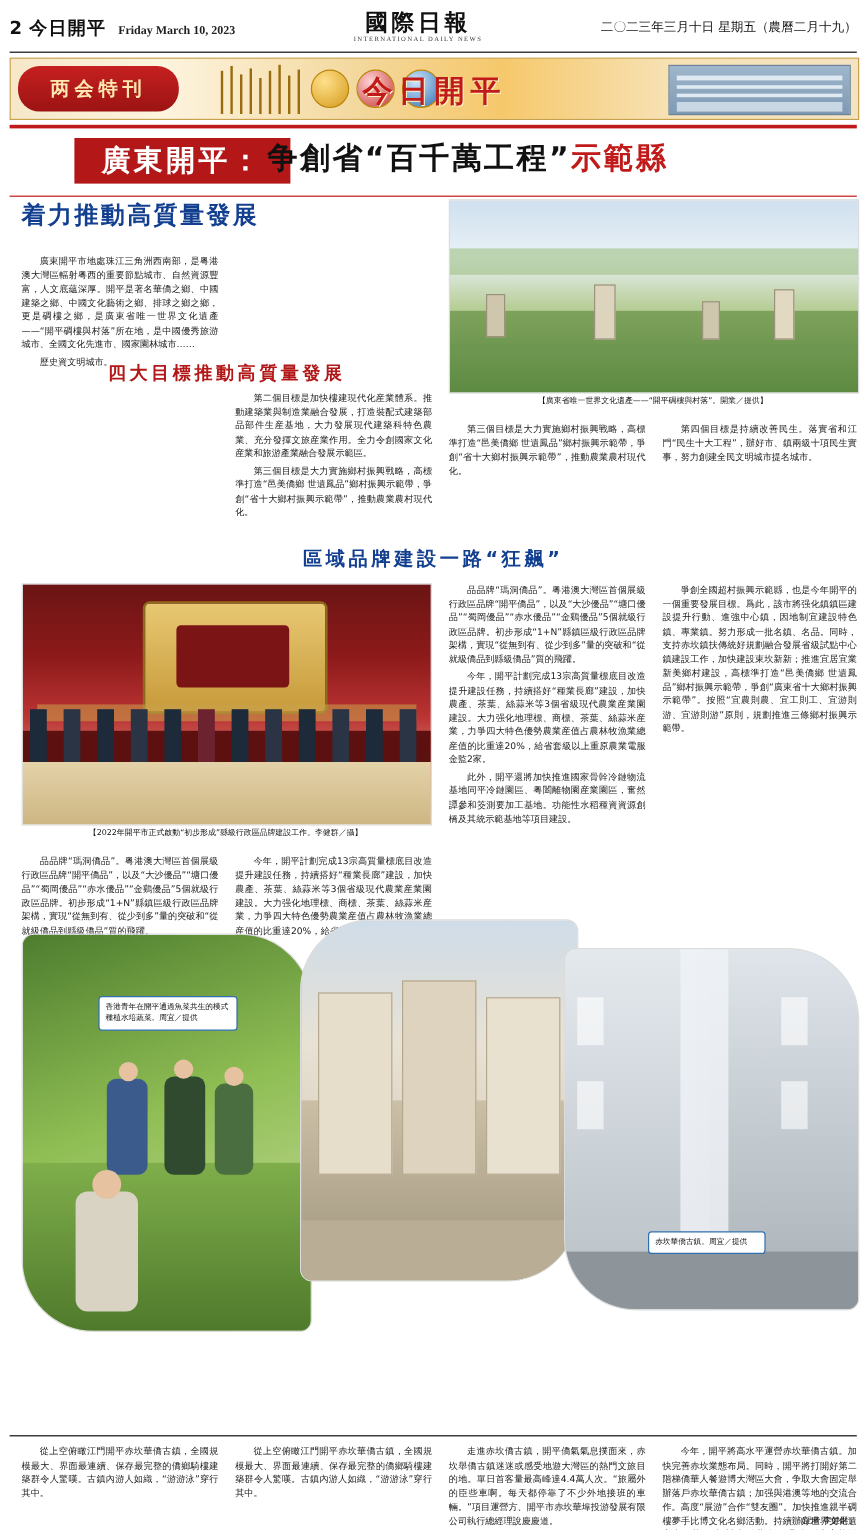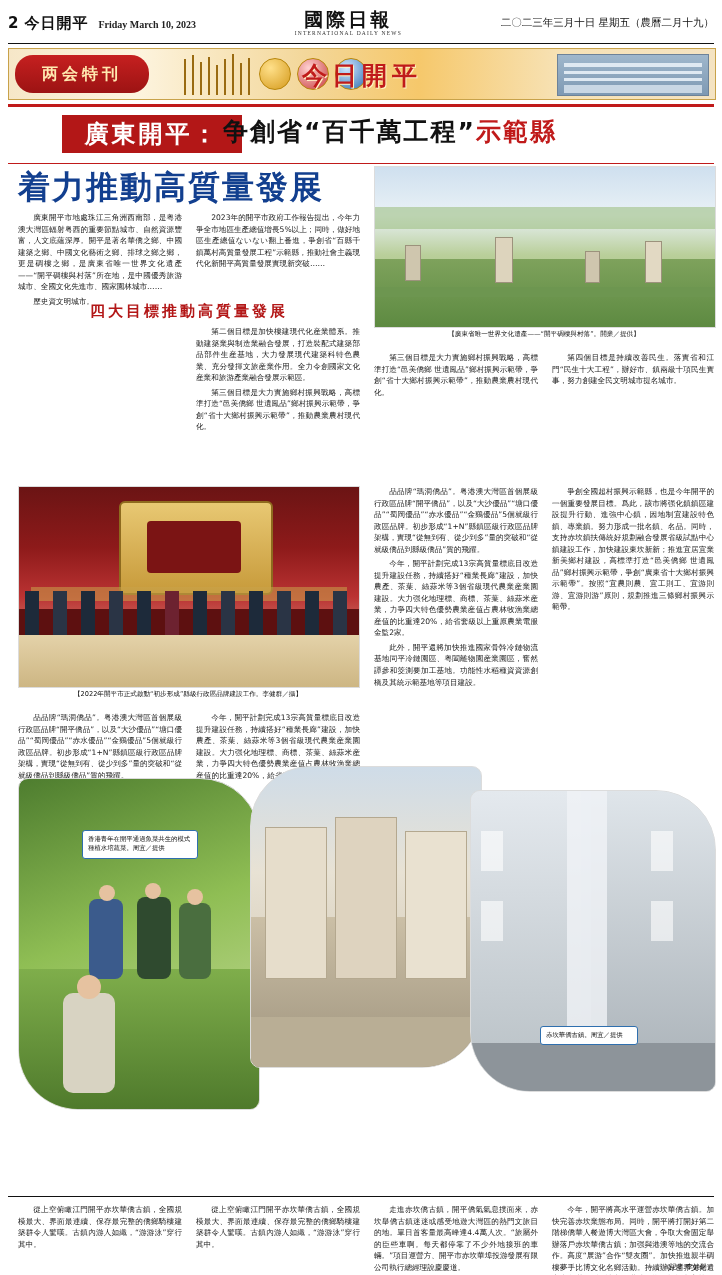--- a/index.html
+++ b/index.html
@@ -37,21 +37,21 @@
       linear-gradient(180deg,#9fb7cc 0%,#7e99b3 100%);border:1px solid #6d8298;overflow:hidden;}
   .bn-right .win{position:absolute;background:#dfe9f2;}
 
   
   .hl{position:absolute;left:8px;top:104px;width:706px;height:56px;border-top:3px solid #c01a1a;border-bottom:1px solid #c01a1a;}
   .hl-red{position:absolute;left:18px;top:8px;width:180px;height:38px;background:#b31717;display:flex;align-items:center;justify-content:center;margin-left:36px;}
   .hl-red span{color:#fff;font-size:24px;font-weight:bold;letter-spacing:3px;}
   .hl-main{position:absolute;left:215px;top:8px;font-size:25px;font-weight:bold;letter-spacing:2px;color:#111;}
   .hl-main em{font-style:normal;color:#c01a1a;}
 
-  .subhead{position:absolute;left:18px;top:166px;font-size:32px;font-weight:bold;letter-spacing:2px;color:#123f8f;}
+  .subhead{position:absolute;left:18px;top:166px;font-size:20px;font-weight:bold;letter-spacing:2px;color:#123f8f;}
 
   
   .col{position:absolute;font-size:7.6px;line-height:1.52;text-align:justify;color:#1a1a1a;}
   .col p{margin:0 0 3px 0;text-indent:2em;}
   .sec-title{font-size:15px;font-weight:bold;color:#b31717;text-align:center;letter-spacing:3px;}
   .sec-title2{font-size:16px;font-weight:bold;color:#123f8f;text-align:center;letter-spacing:3px;}
   .sec-title3{font-size:14px;font-weight:bold;color:#111;text-align:center;letter-spacing:3px;}
 
   .cap{font-size:6.6px;color:#111;text-align:center;line-height:1.4;}
 
@@ -134,37 +134,35 @@
     <div class="blob" style="left:270px;top:74px;width:15px;height:40px;background:#e2d9c3;border:1px solid #9c927c;"></div>
     <div class="blob" style="left:0;top:120px;width:340px;height:10px;background:#6d9650;"></div>
     <div class="blob" style="left:0;top:40px;width:340px;height:22px;background:#9fbf84;opacity:.6;"></div>
   </div>
   <div class="cap" style="position:absolute;left:374px;top:330px;width:340px;">【廣東省唯一世界文化遺產——“開平碉樓與村落”。開業／提供】</div>
 
   <div class="col" style="left:18px;top:212px;width:164px;height:86px;">
     <p>廣東開平市地處珠江三角洲西南部，是粤港澳大灣區輻射粤西的重要節點城市、自然資源豐富，人文底蘊深厚。開平是著名華僑之鄉、中國建築之鄉、中國文化藝術之鄉、排球之鄉之鄉，更是碉樓之鄉，是廣東省唯一世界文化遺產——“開平碉樓與村落”所在地，是中國優秀旅游城市、全國文化先進市、國家園林城市……</p>
     <p>歷史資文明城市。</p>
   </div>
-  <div class="col" style="left:196px;top:212px;width:164px;height:86px;">
-    <p>2023年的開平市政府工作報告提出，今年力爭全市地區生產總值增長5%以上；同時，做好地區生產總值ないない翻上番進，爭創省“百縣千鎮萬村高質量發展工程”示範縣，推動社會主義現代化新開平高質量發展實現新突破……</p>
-  </div>
 
   <div class="sec-title" style="position:absolute;left:18px;top:302px;width:342px;">四大目標推動高質量發展</div>
 
   <div class="col" style="left:196px;top:326px;width:164px;height:120px;">
     <p>第二個目標是加快樓建現代化産業體系。推動建築業與制造業融合發展，打造裝配式建築部品部件生産基地，大力發展現代建築科特色農業、充分發揮文旅産業作用。全力令創國家文化産業和旅游產業融合發展示範區。</p>
     <p>第三個目標是大力實施鄉村振興戰略，高標準打造“邑美僑鄉 世遺鳳品”鄉村振興示範帶，爭創“省十大鄉村振興示範帶”，推動農業農村現代化。</p>
   </div>
   <div class="col" style="left:374px;top:352px;width:164px;height:96px;">
     <p>第三個目標是大力實施鄉村振興戰略，高標準打造“邑美僑鄉 世遺鳳品”鄉村振興示範帶，爭創“省十大鄉村振興示範帶”，推動農業農村現代化。</p>
   </div>
   <div class="col" style="left:552px;top:352px;width:162px;height:96px;">
     <p>第四個目標是持續改善民生。落實省和江門“民生十大工程”，辦好市、鎮兩級十項民生實事，努力創建全民文明城市提名城市。</p>
   </div>
 
+  <div class="sec-title2" style="position:absolute;left:8px;top:456px;width:706px;">區域品牌建設一路“狂飆”</div>
 
   <div class="photo ph-stage" style="left:18px;top:486px;width:340px;height:200px;">
     <div class="blob" style="left:100px;top:14px;width:150px;height:90px;background:linear-gradient(180deg,#e8c873,#c79a3a);border-radius:6px;border:2px solid #8e6a1e;"></div>
     <div class="blob" style="left:128px;top:34px;width:94px;height:52px;background:#7b1414;border-radius:4px;"></div>
     <div class="blob" style="left:0;top:122px;width:340px;height:26px;background:#5d1010;"></div>
     <div class="blob" style="left:0;top:148px;width:340px;height:52px;background:linear-gradient(180deg,#e4d2a9,#cdb683);"></div>
     <div class="blob" style="left:12px;top:100px;width:316px;height:14px;background:#c8a24a;opacity:.55;"></div>
     <div class="blob" style="left:6px;top:104px;width:14px;height:44px;background:#1d2a3a;"></div>
     <div class="blob" style="left:34px;top:104px;width:14px;height:44px;background:#2a3445;"></div>
     <div class="blob" style="left:62px;top:104px;width:14px;height:44px;background:#1d2a3a;"></div>

